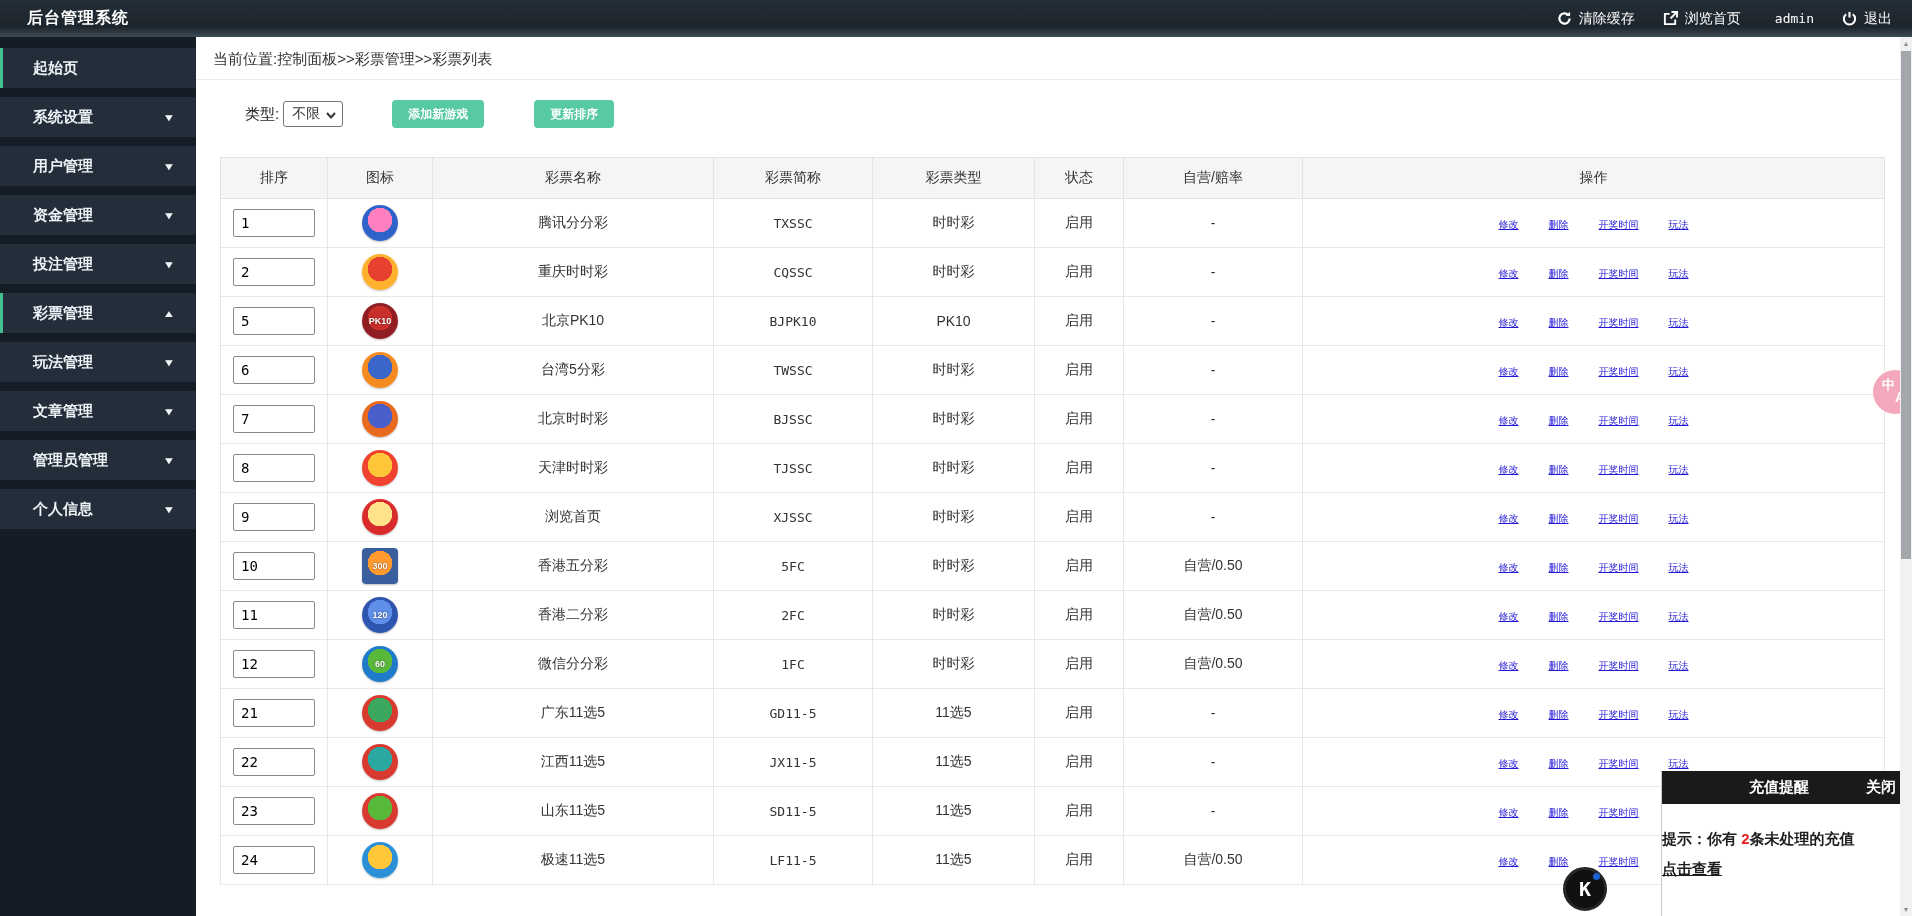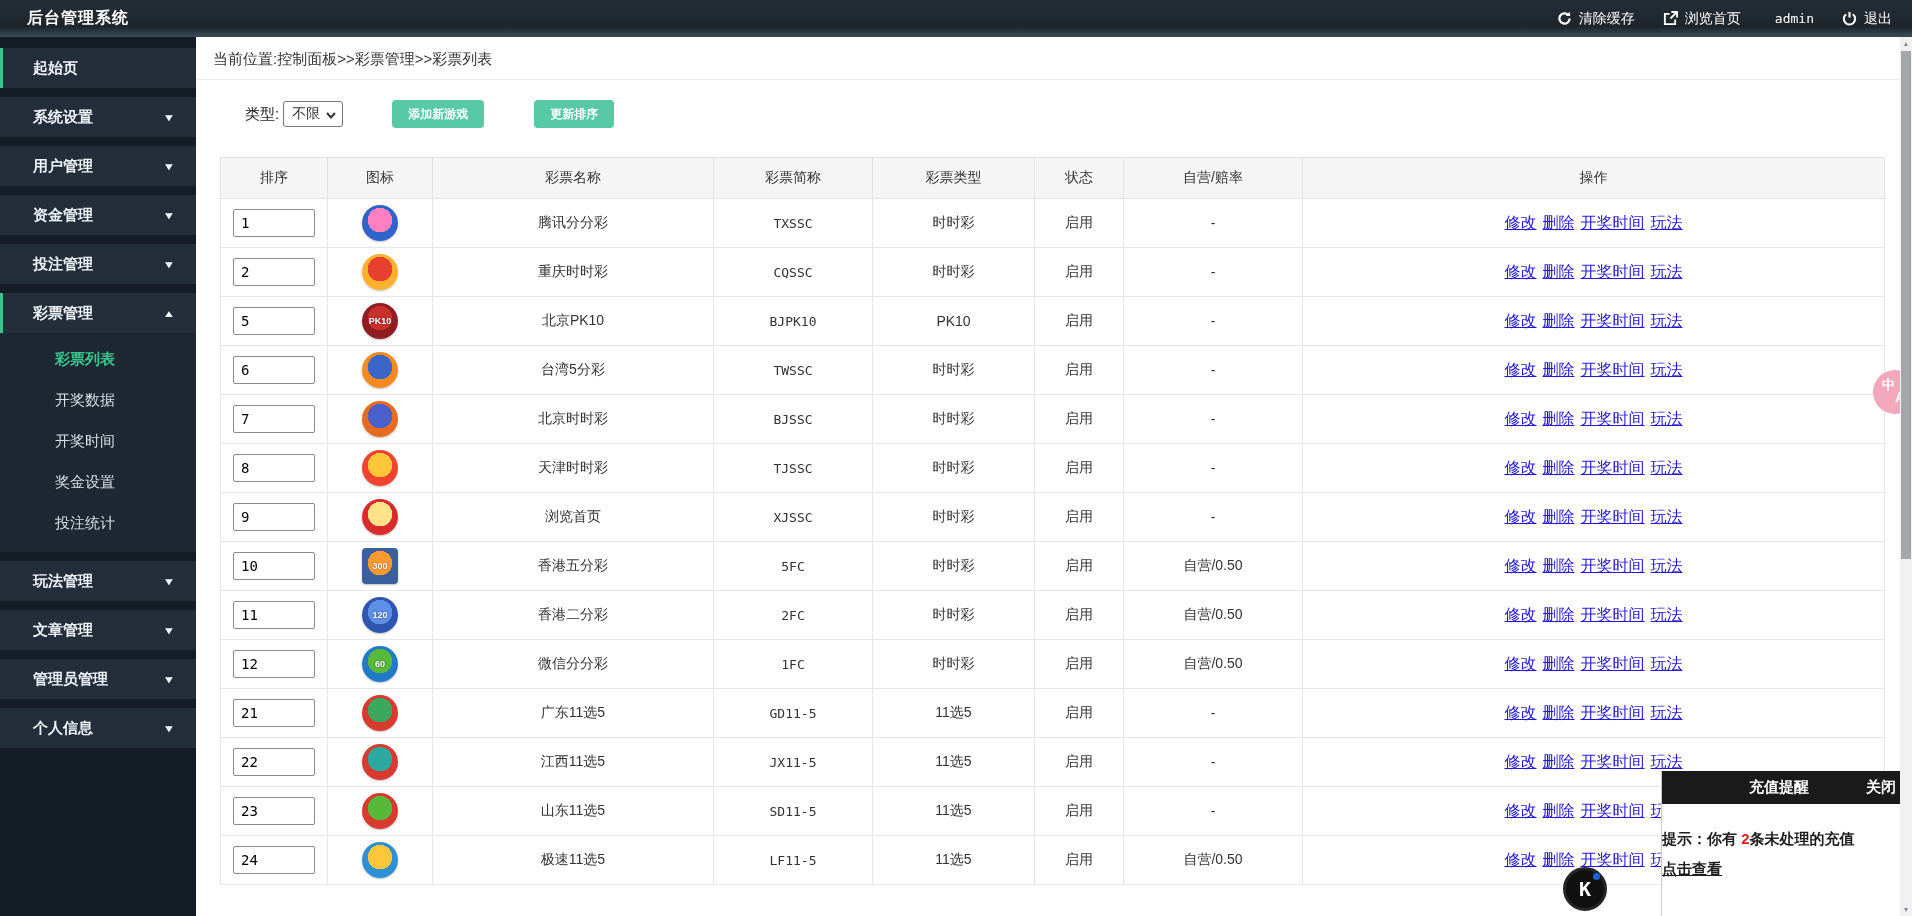--- a/index.html
+++ b/index.html
@@ -53,21 +53,21 @@
   td { height:49px; border:1px solid #e7e7e7; text-align:center; vertical-align:middle; }
   .sort-input { width:82px; height:28px; border:1px solid #8a8a8a; border-radius:2px;
                 font-size:14px; font-family:"DejaVu Sans Mono","Liberation Mono",monospace;
                 padding-left:7px; display:block; margin:0 auto; text-align:left; }
   .licon { width:36px; height:36px; border-radius:50%; margin:0 auto;
            display:flex; align-items:center; justify-content:center;
            color:#fff; font-size:9px; font-weight:bold; text-shadow:0 0 2px rgba(0,0,0,.6);
            box-shadow:0 1px 2px rgba(0,0,0,.25); }
   .licon.square { border-radius:4px; }
   .code { font-family:"DejaVu Sans Mono","Liberation Mono",monospace; font-size:13px; }
-  .ops a { color:#2318d6; text-decoration:underline; margin:0 3px; font-size:16px; cursor:pointer; }
+  .ops a { color:#2318d6; text-decoration:underline; margin:0 15px; font-size:10px; cursor:pointer; }
 
   
   .vscroll { position:absolute; right:0; top:37px; width:12px; bottom:0; background:#f1f1f1; z-index:80; }
   .varrow { position:absolute; left:0; width:12px; height:13px; color:#8a8e92; font-size:7px;
             display:flex; align-items:center; justify-content:center; cursor:pointer; }
   .varrow.up { top:0; }
   .varrow.down { bottom:0; }
   .vthumb { position:absolute; left:1px; top:14px; width:10px; height:508px; background:#a3a7ab; cursor:pointer; }
 
   
@@ -160,37 +160,20 @@
         <div class="side-item">
           <span>投注管理</span>
           <span class="chev">▼</span>
         </div>
       </div>
       <div>
         <div class="side-item active">
           <span>彩票管理</span>
           <span class="chev">▲</span>
         </div>
-        <div class="submenu">
-          <div class="submenu-item active">
-            <span>彩票列表</span>
-          </div>
-          <div class="submenu-item">
-            <span>开奖数据</span>
-          </div>
-          <div class="submenu-item">
-            <span>开奖时间</span>
-          </div>
-          <div class="submenu-item">
-            <span>奖金设置</span>
-          </div>
-          <div class="submenu-item">
-            <span>投注统计</span>
-          </div>
-        </div>
       </div>
       <div>
         <div class="side-item">
           <span>玩法管理</span>
           <span class="chev">▼</span>
         </div>
       </div>
       <div>
         <div class="side-item">
           <span>文章管理</span>

